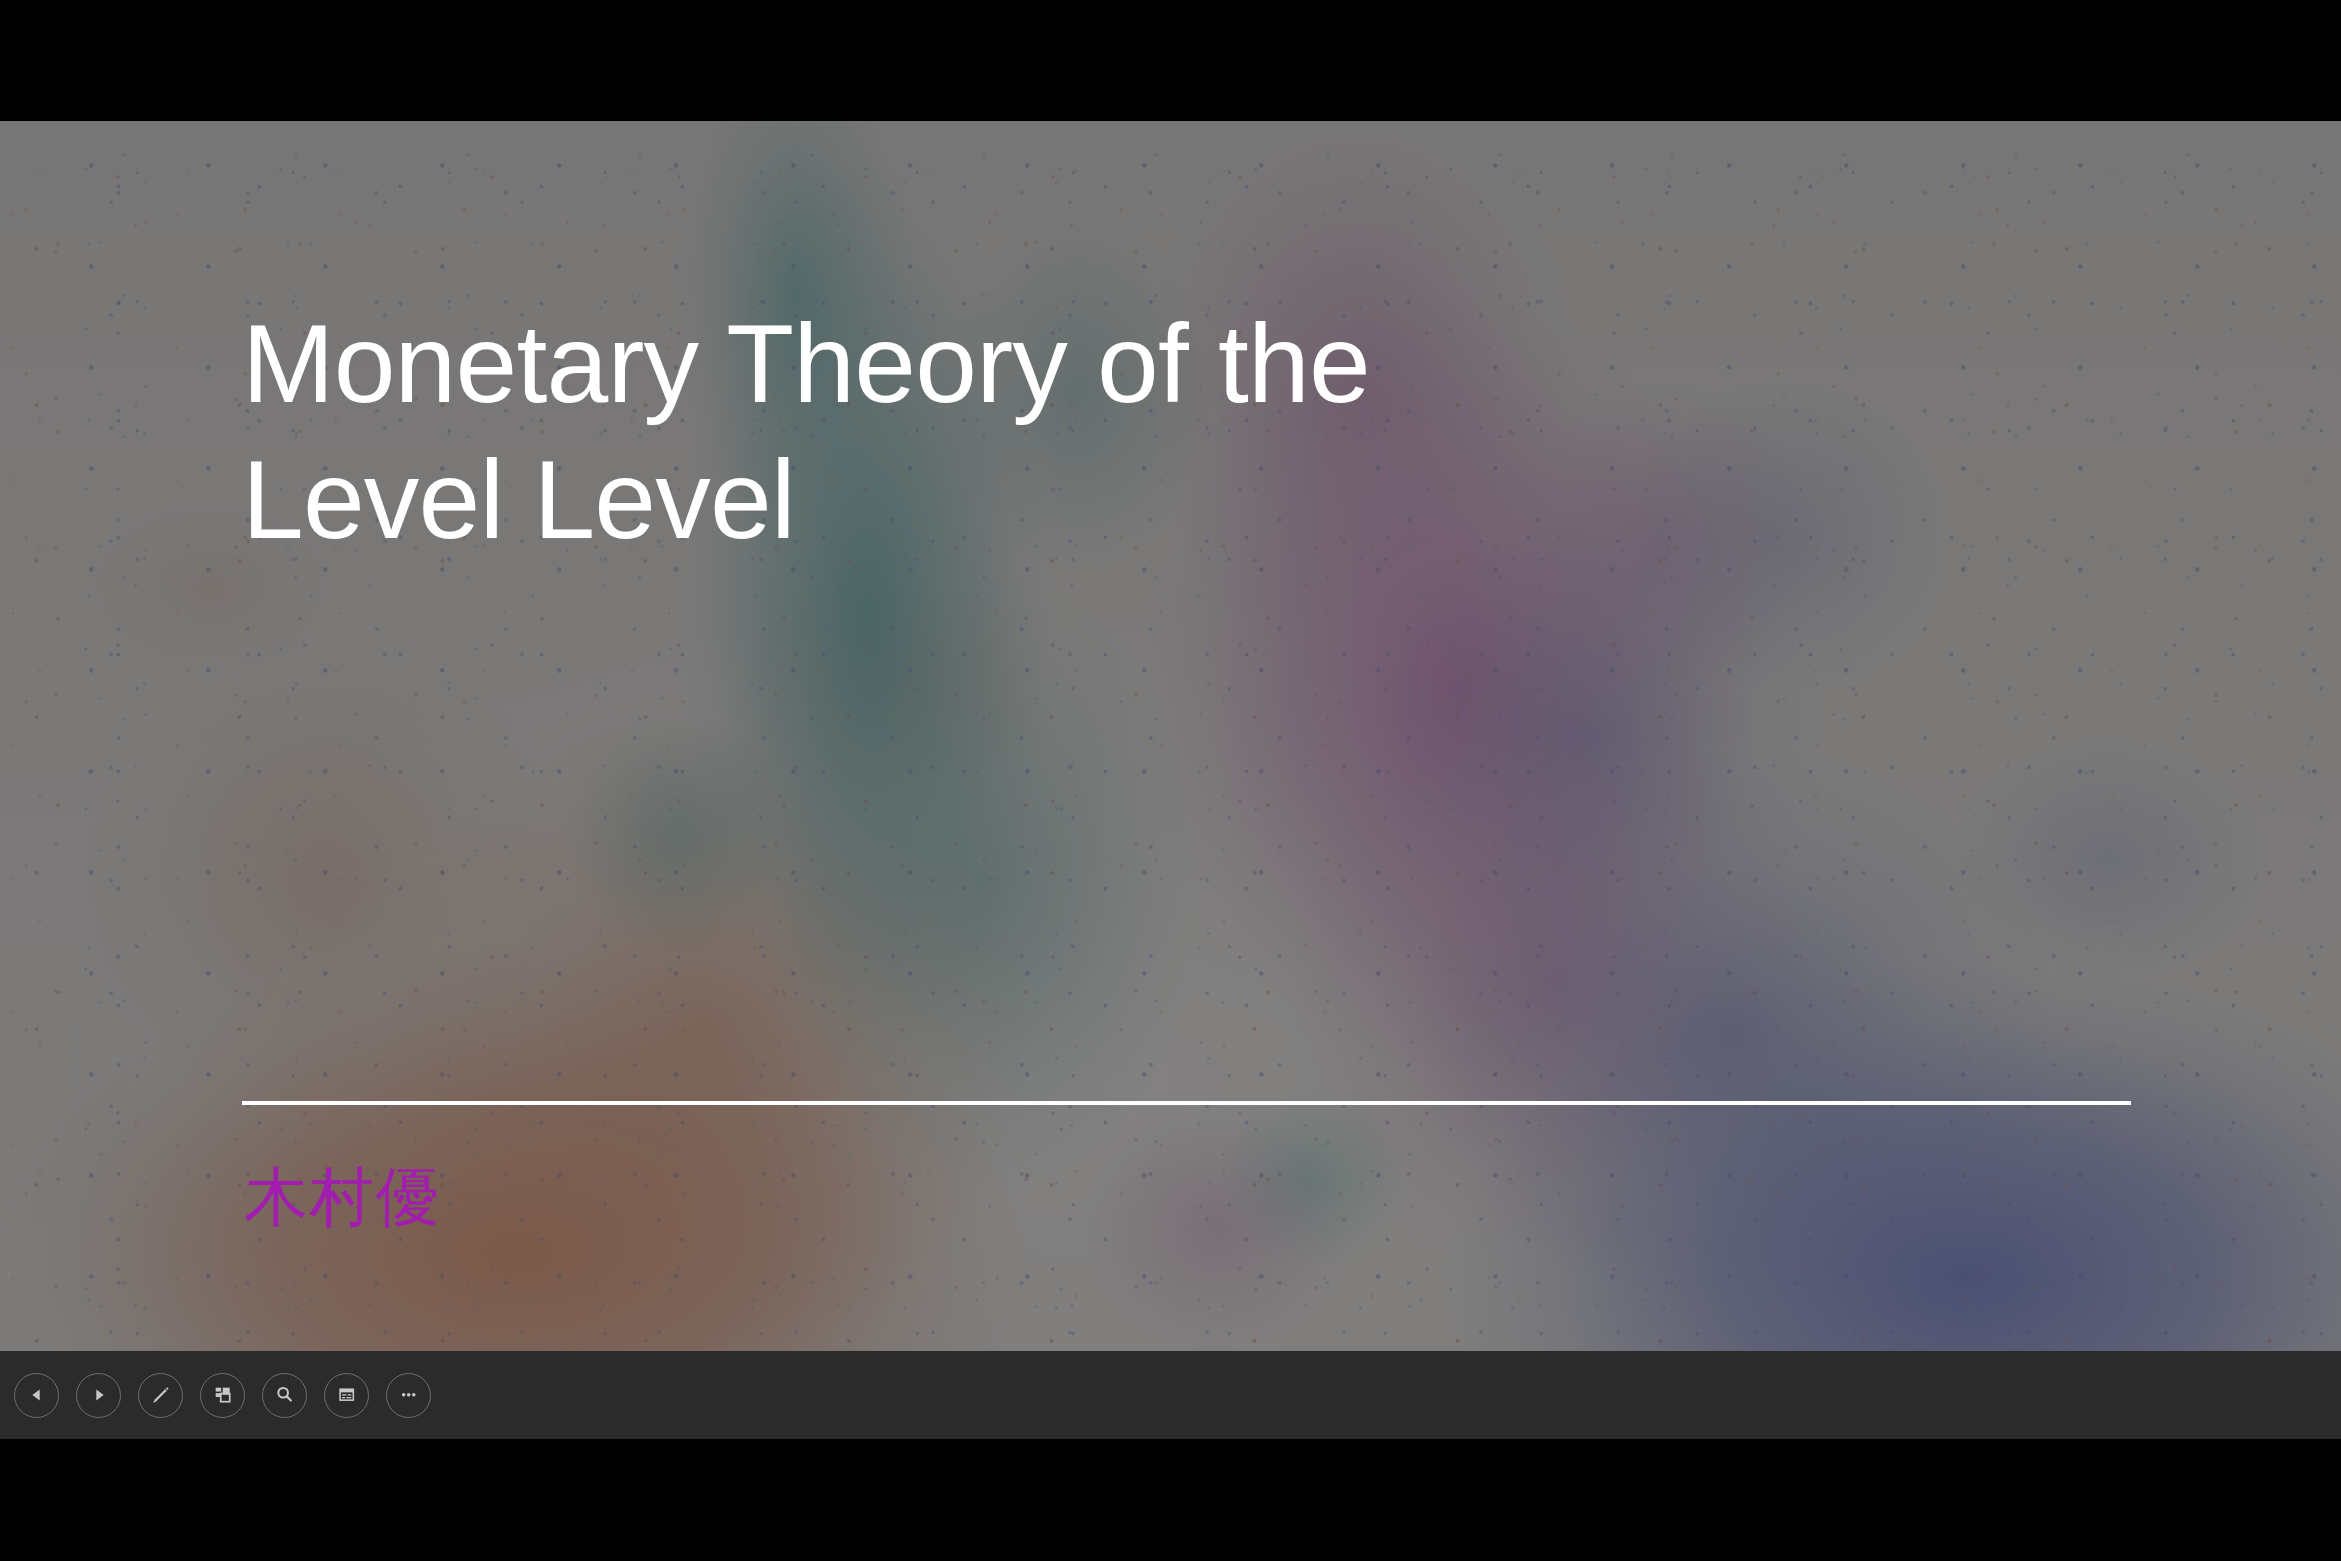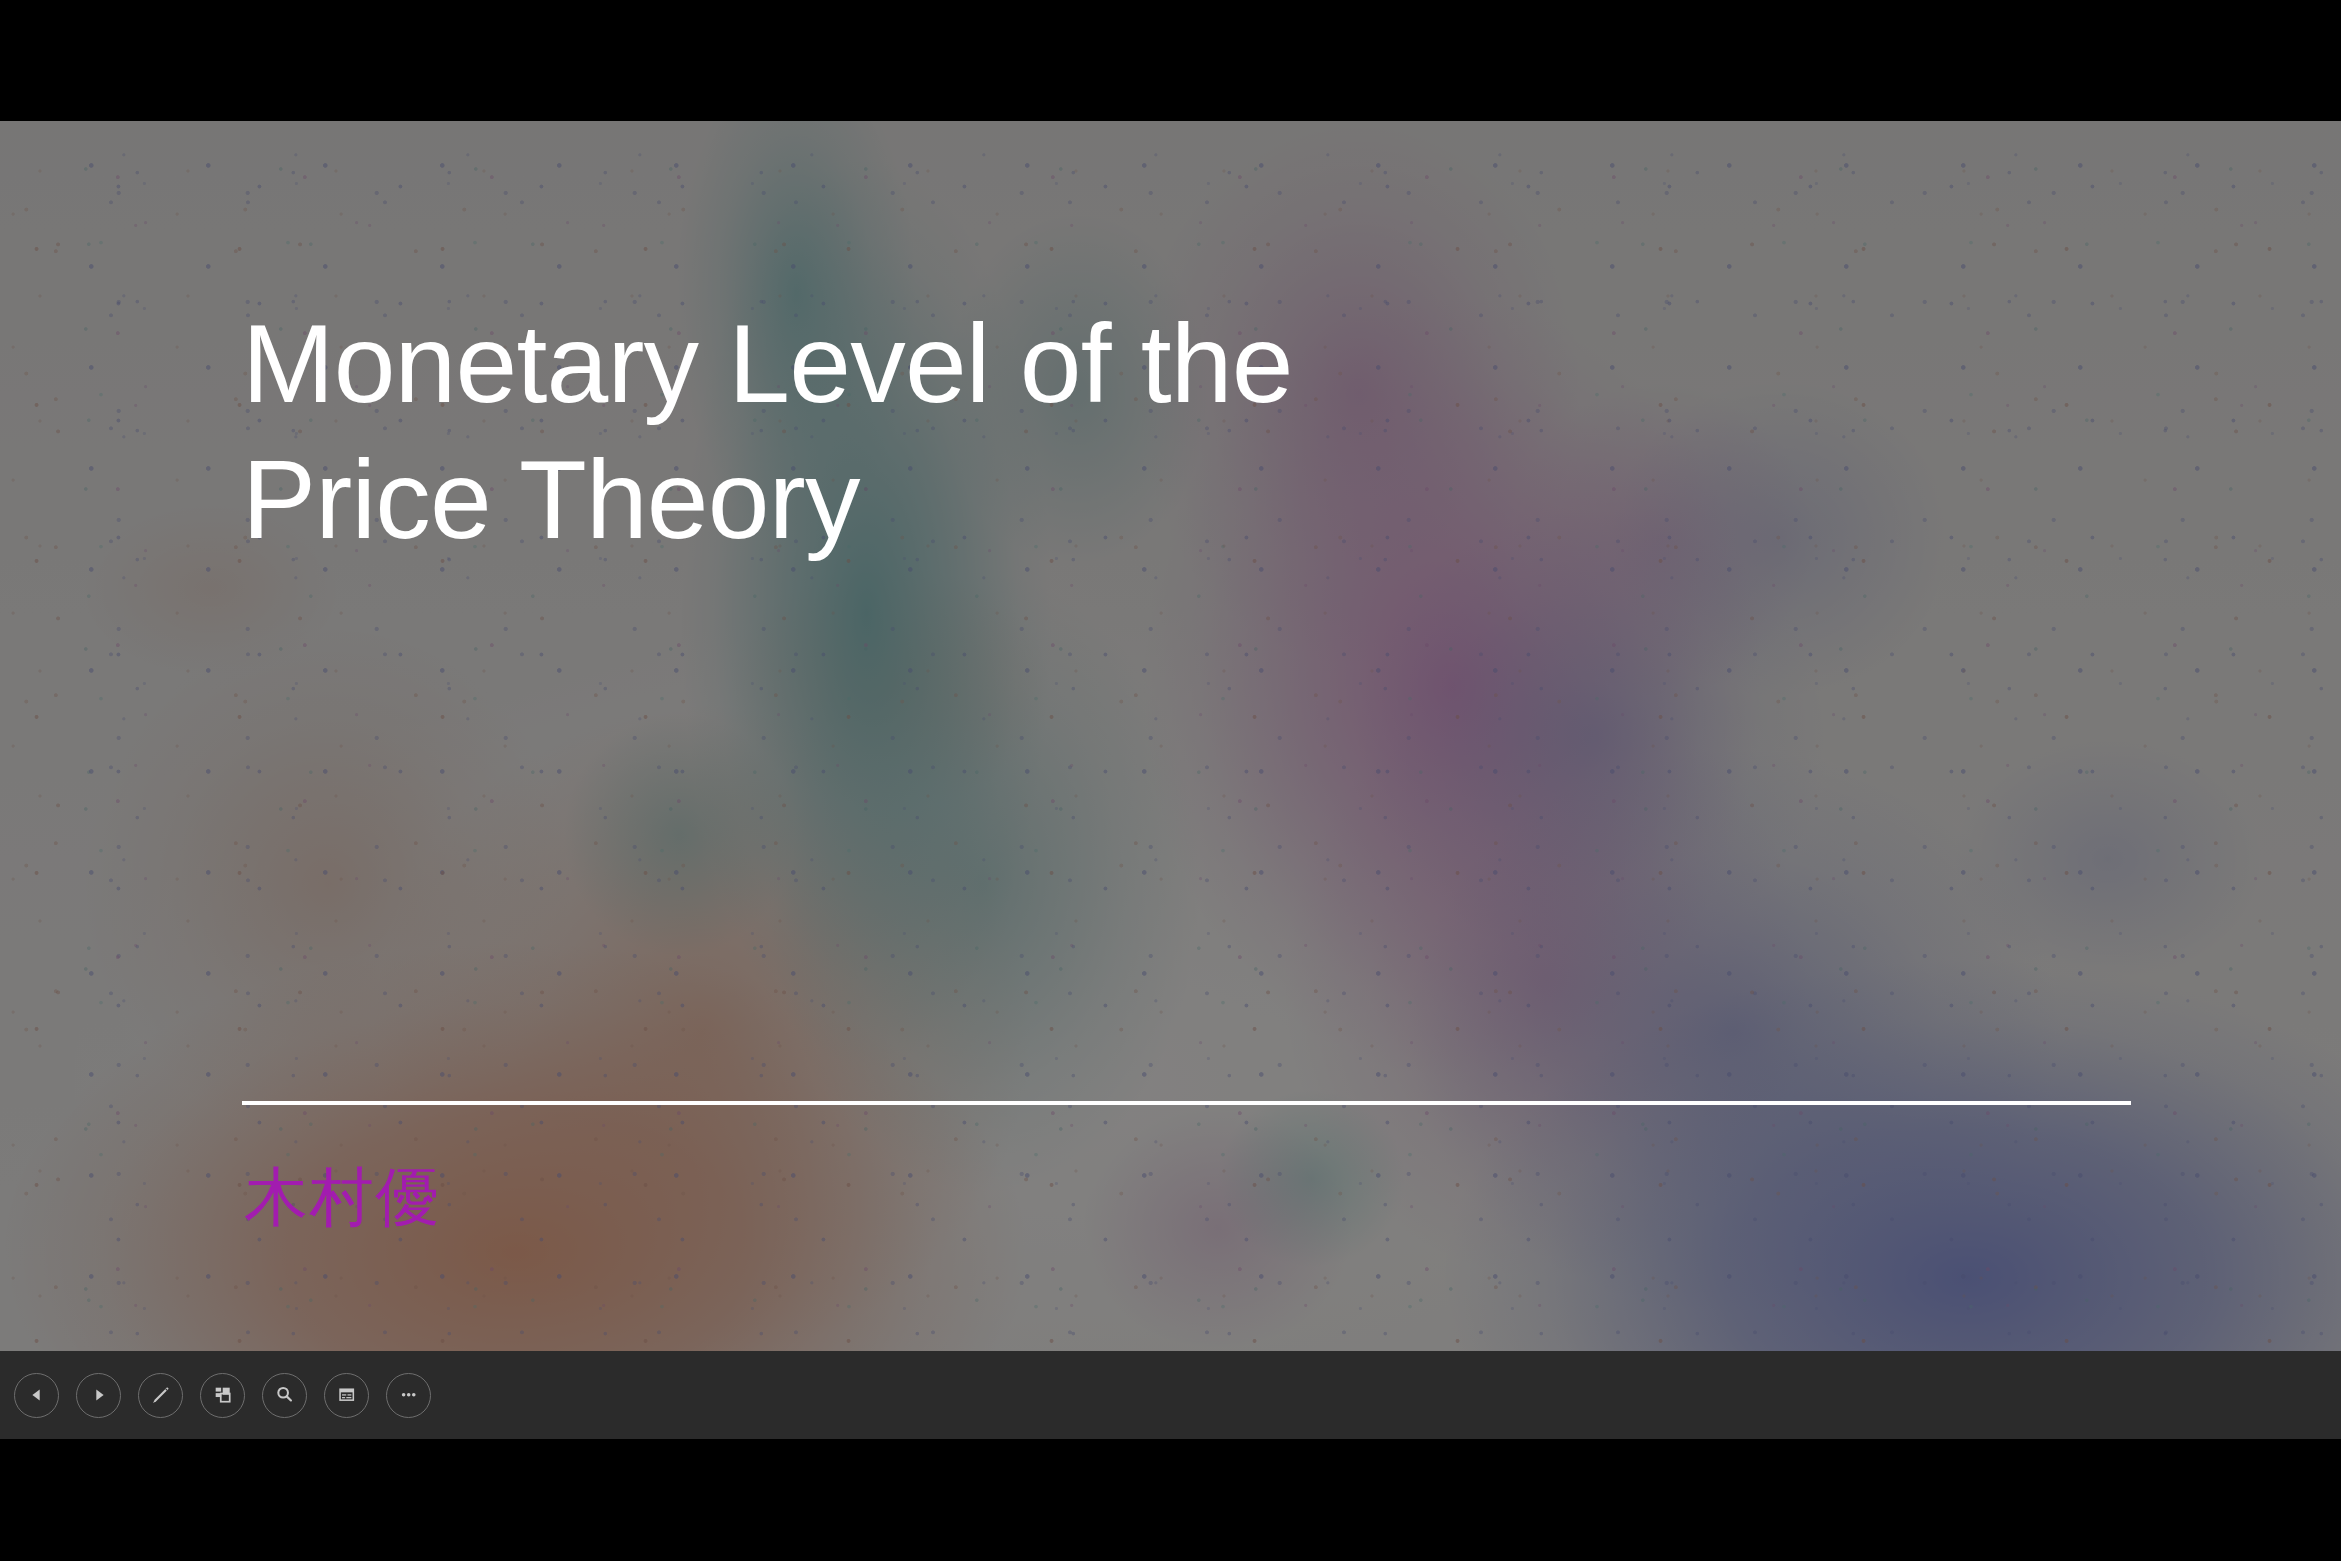--- a/index.html
+++ b/index.html
@@ -235,22 +235,22 @@
       <div class="powder-layer pl-orange"></div>
       <div class="powder-layer pl-teal"></div>
       <div class="powder-layer pl-magenta"></div>
       <div class="powder-layer pl-blue"></div>
       <div class="powder-layer pl-speckle"></div>
     </div>
 
     <div class="slide-overlay"></div>
 
     <div class="title-block">
-      <div class="title-en">Monetary Level of the</div>
-      <div class="title-en">Price Theory</div>
+      <div class="title-en">Monetary Theory of the</div>
+      <div class="title-en">Level Level</div>
     </div>
 
     <div class="divider"></div>
 
     <div class="author">木村優</div>
 
   </div>
 
   <div class="toolbar">
 

